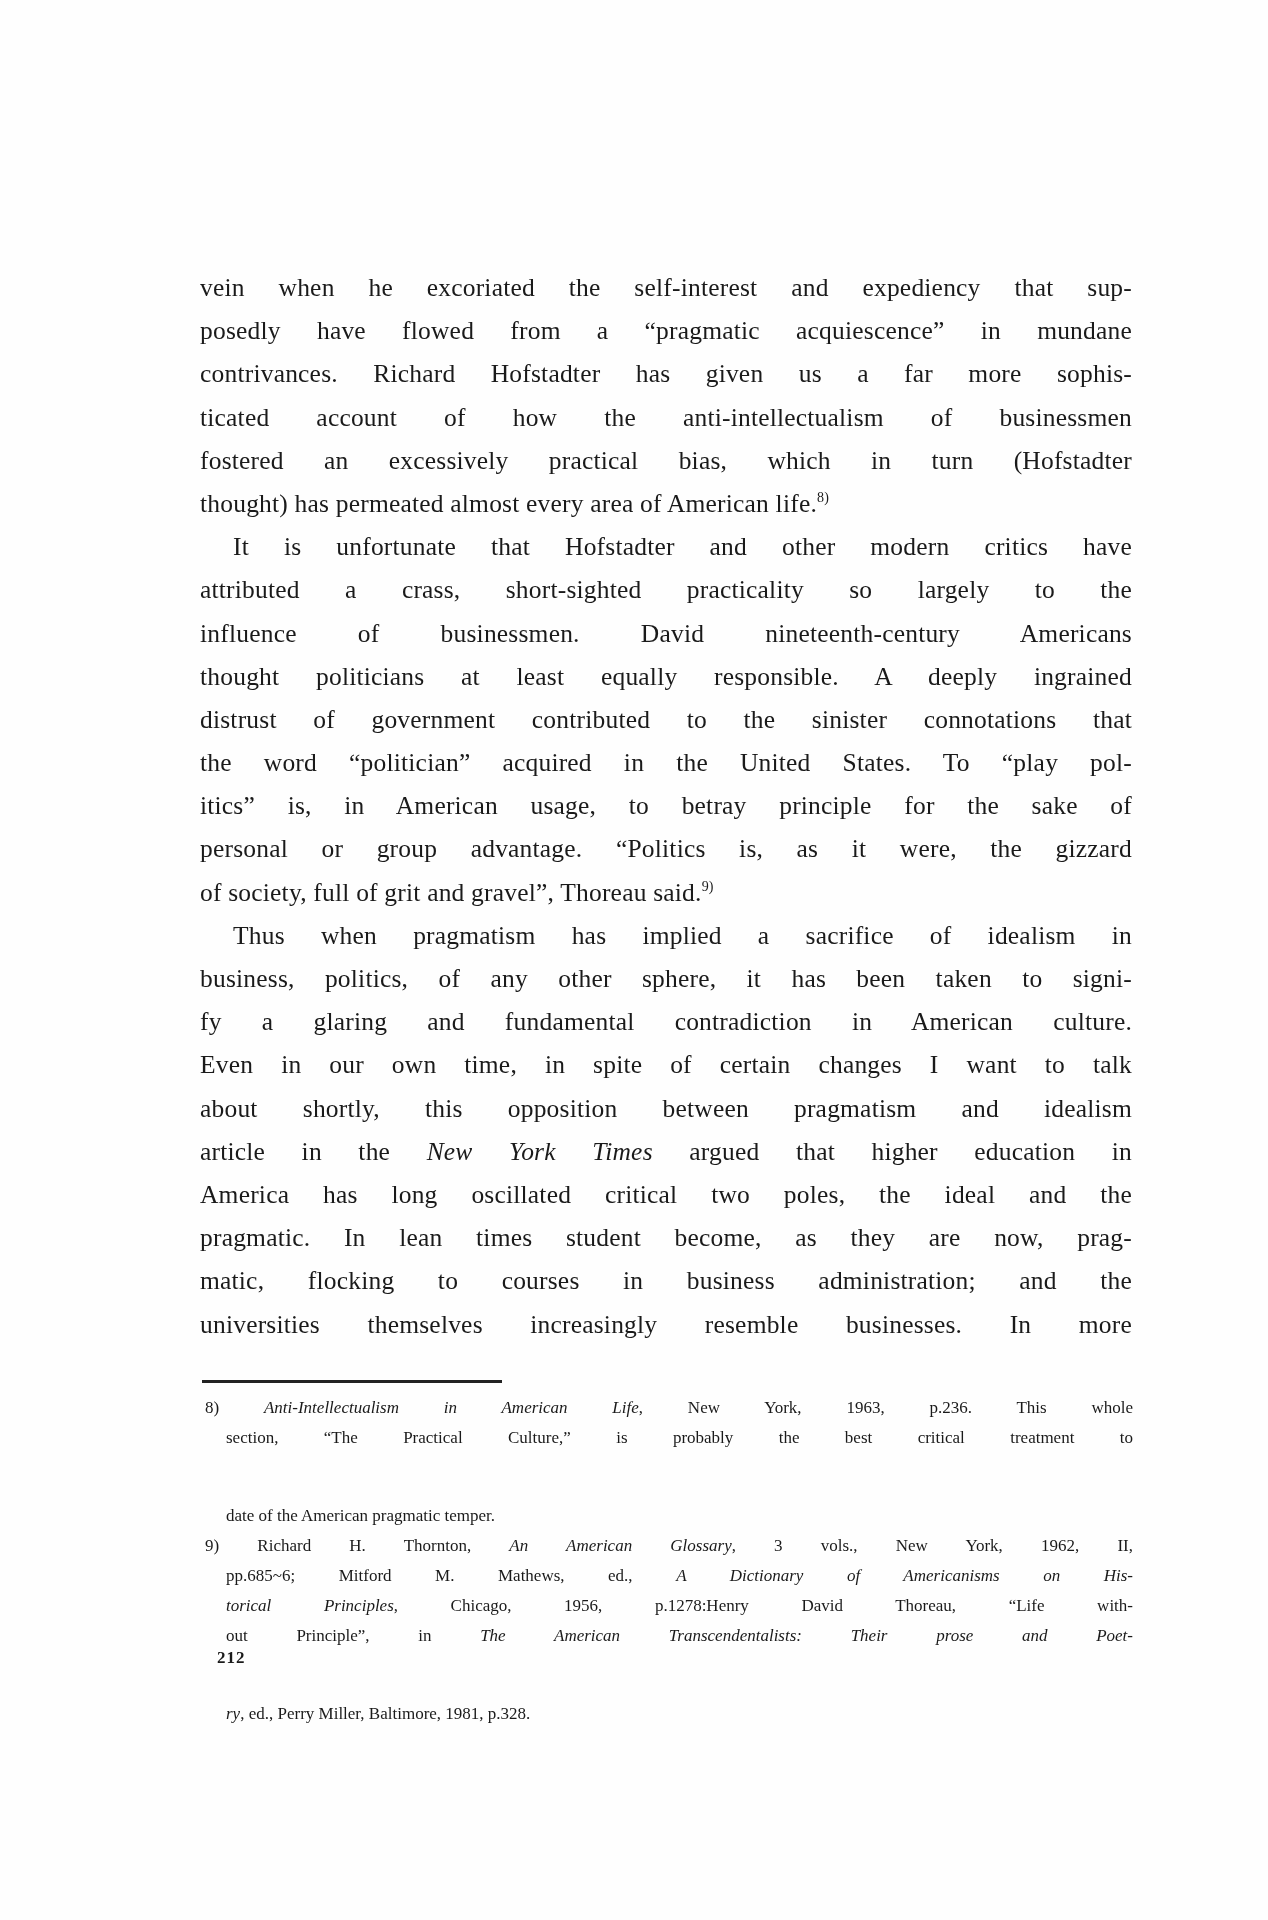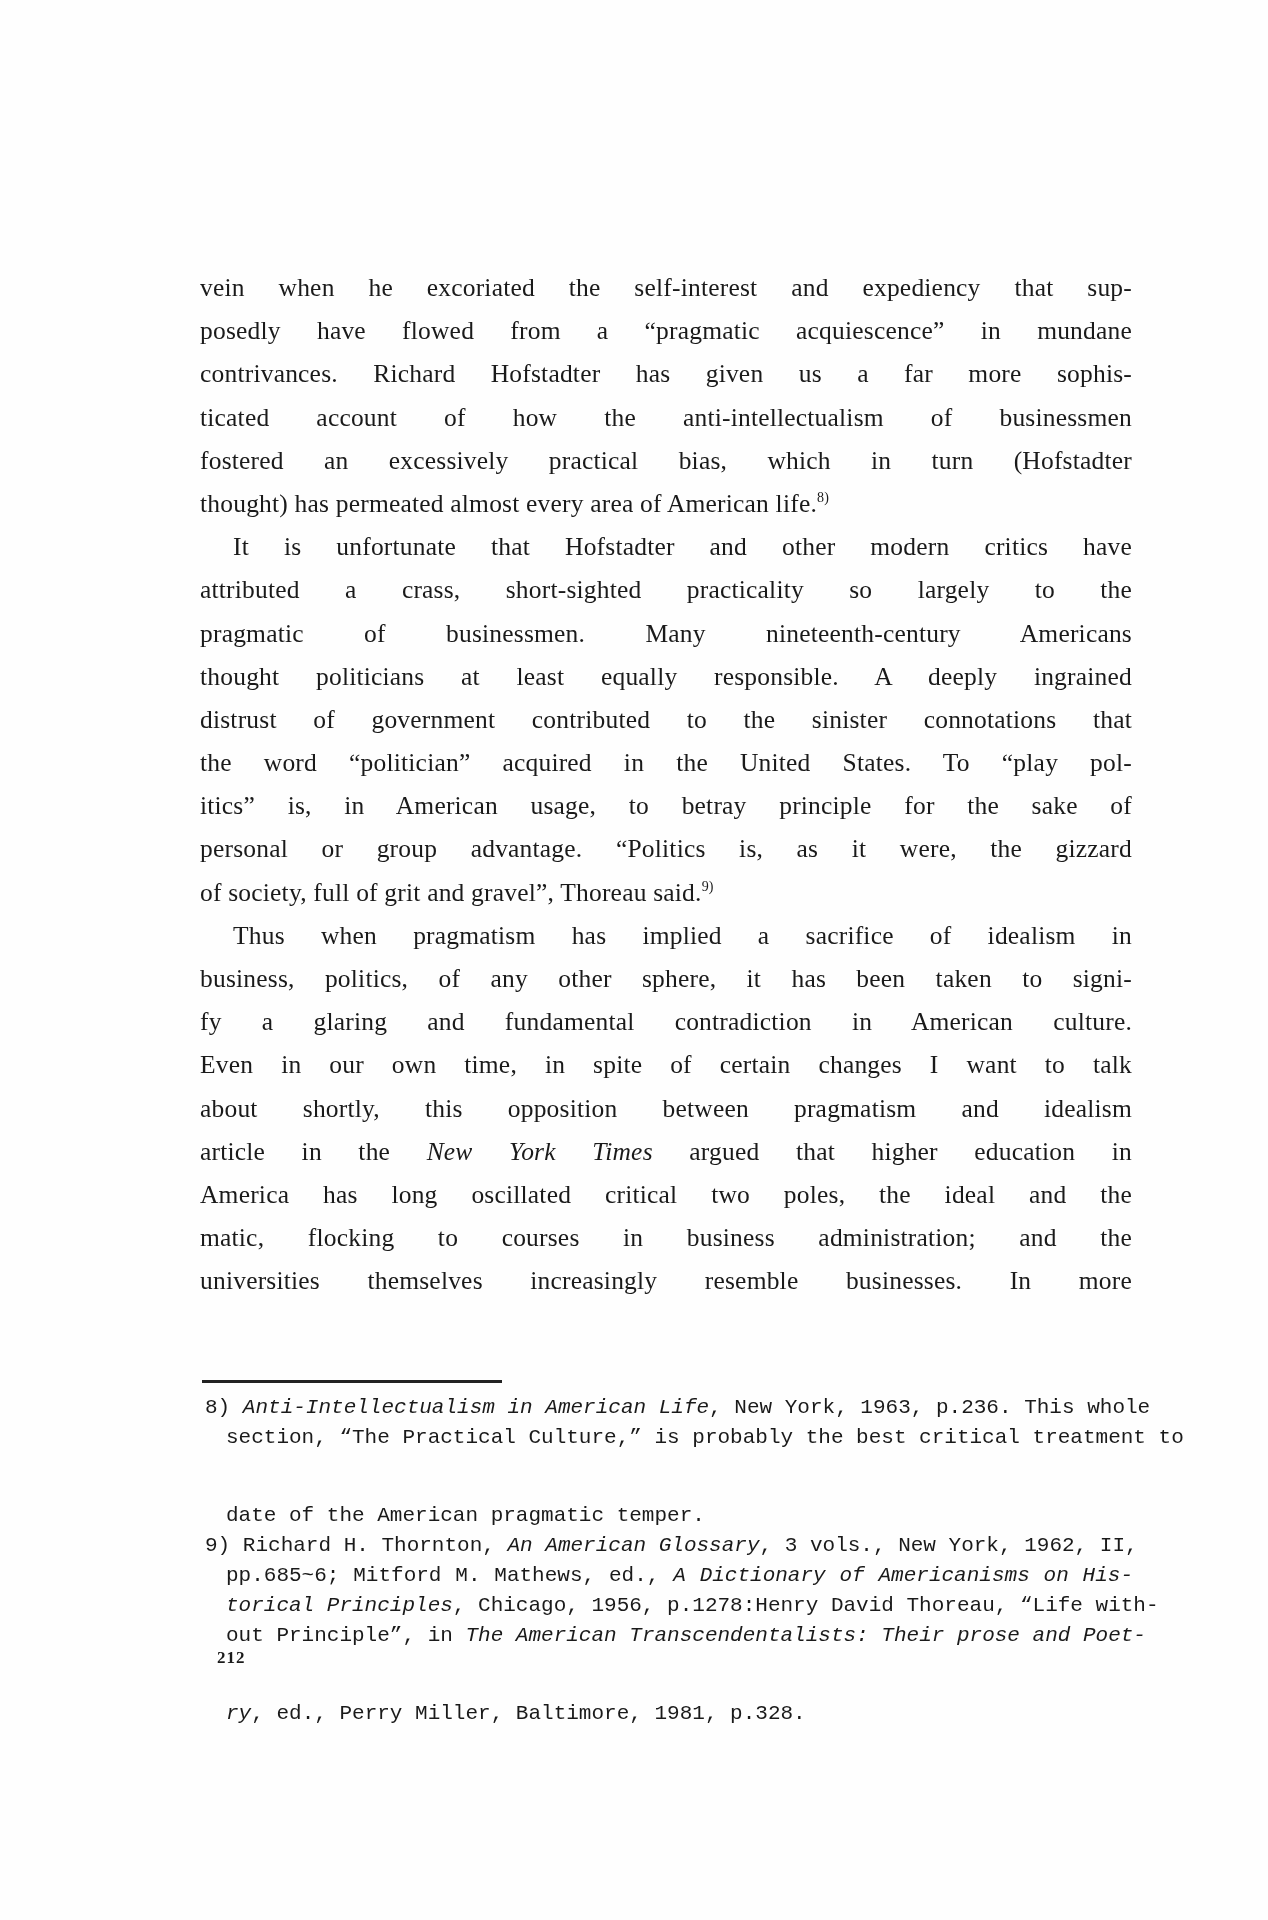--- a/index.html
+++ b/index.html
@@ -8,56 +8,57 @@
   .page { position: absolute; left: 0; top: 0; width: 1268px; height: 1920px; background: #fefefe; }
   .body-text { position: absolute; left: 200px; top: 266px; width: 932px; }
   .line { height: 43.2px; line-height: 43.2px; font-size: 25.5px; white-space: nowrap;
           text-align: justify; text-align-last: justify; letter-spacing: 0.2px; }
   .line.indent { padding-left: 33px; }
   .line.short { text-align-last: left; }
   sup { font-size: 14px; vertical-align: 10px; line-height: 0; }
   i { font-style: italic; }
   .rule { position: absolute; left: 202px; top: 1380px; width: 300px; height: 3px; background: #222; }
   .footnotes { position: absolute; left: 205px; top: 1393px; width: 928px; }
-  .fn-line { height: 30px; line-height: 30px; font-size: 21px; white-space: nowrap;
-             text-align: justify; text-align-last: justify; font-family: Liberation Mono, monospace; }
+  .fn-line { height: 30px; line-height: 30px; font-size: 17px; white-space: nowrap;
+             text-align: justify; text-align-last: justify; font-family: Liberation Serif, serif; }
   .fn-line.cont { padding-left: 21px; }
   .fn-line.last { text-align-last: left; margin-top: 48px; }
   .fn-num { display: inline-block; }
   .page-number { position: absolute; left: 217px; top: 1648px; font-size: 17px; font-weight: bold;
                  font-family: "Liberation Serif", serif; letter-spacing: 1px; }
 </style>
 </head>
 <body>
 
 <div class="page">
 
   <div class="body-text">
     <div class="line">vein when he excoriated the self-interest and expediency that sup-</div>
     <div class="line">posedly have flowed from a “pragmatic acquiescence” in mundane</div>
     <div class="line">contrivances. Richard Hofstadter has given us a far more sophis-</div>
     <div class="line">ticated account of how the anti-intellectualism of businessmen</div>
     <div class="line">fostered an excessively practical bias, which in turn (Hofstadter</div>
     <div class="line short"><span>thought) has permeated almost every area of American life.</span><sup>8)</sup></div>
     <div class="line indent">It is unfortunate that Hofstadter and other modern critics have</div>
     <div class="line">attributed a crass, short-sighted practicality so largely to the</div>
-    <div class="line">pragmatic of businessmen. Many nineteenth-century Americans</div>
+    <div class="line">influence of businessmen. David nineteenth-century Americans</div>
     <div class="line">thought politicians at least equally responsible. A deeply ingrained</div>
     <div class="line">distrust of government contributed to the sinister connotations that</div>
     <div class="line">the word “politician” acquired in the United States. To “play pol-</div>
     <div class="line">itics” is, in American usage, to betray principle for the sake of</div>
     <div class="line">personal or group advantage. “Politics is, as it were, the gizzard</div>
     <div class="line short"><span>of society, full of grit and gravel”, Thoreau said.</span><sup>9)</sup></div>
     <div class="line indent">Thus when pragmatism has implied a sacrifice of idealism in</div>
     <div class="line">business, politics, of any other sphere, it has been taken to signi-</div>
     <div class="line">fy a glaring and fundamental contradiction in American culture.</div>
     <div class="line">Even in our own time, in spite of certain changes I want to talk</div>
     <div class="line">about shortly, this opposition between pragmatism and idealism</div>
     <div class="line"><span>article in the </span><i>New York Times</i><span> argued that higher education in</span></div>
     <div class="line">America has long oscillated critical two poles, the ideal and the</div>
+    <div class="line">pragmatic. In lean times student become, as they are now, prag-</div>
     <div class="line">matic, flocking to courses in business administration; and the</div>
     <div class="line">universities themselves increasingly resemble businesses. In more</div>
   </div>
 
   <div class="rule"></div>
 
   <div class="footnotes">
     <div class="fn-line"><span class="fn-num">8)</span> <i>Anti-Intellectualism in American Life</i><span>, New York, 1963, p.236. This whole</span></div>
     <div class="fn-line cont">section, “The Practical Culture,” is probably the best critical treatment to</div>
     <div class="fn-line cont last">date of the American pragmatic temper.</div>

